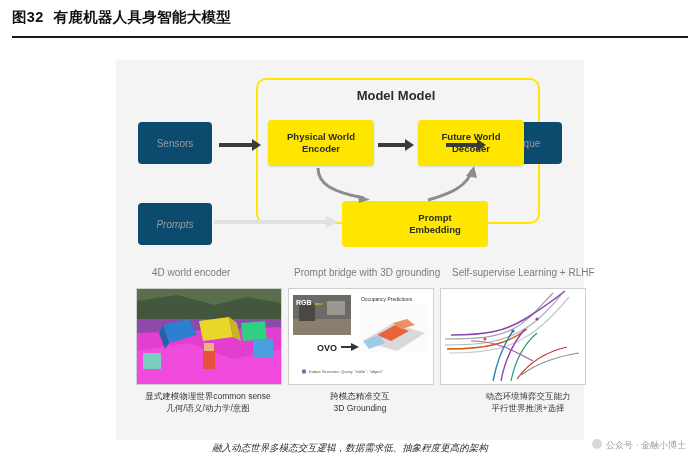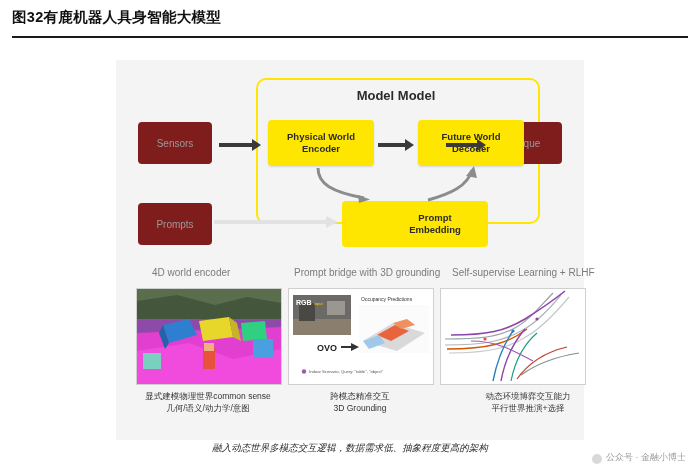--- a/index.html
+++ b/index.html
@@ -12,21 +12,21 @@
   }
   
   .fig-header{
     position:absolute;left:12px;top:8px;width:676px;height:30px;
   }
   .fig-title{
     font-size:14.5px;font-weight:bold;color:#111;
     letter-spacing:0.3px;
     white-space:nowrap;
   }
-  .fig-num{}
+  .fig-num{margin-right:10px;}
   .rule{
     position:absolute;left:12px;top:36px;width:676px;height:2px;background:#1a1a1a;
   }
   
   .canvas{
     position:absolute;left:116px;top:60px;width:468px;height:380px;
     background:#f4f4f4;
   }
   
   .wm-panel{
@@ -40,27 +40,27 @@
   .box{
     position:absolute;border-radius:4px;
     display:flex;align-items:center;justify-content:center;
     text-align:center;line-height:1.3;
   }
   .yellow{
     background:#ffe600;color:#2b2b2b;font-weight:bold;font-size:9.5px;
     box-shadow:0 1px 2px rgba(0,0,0,.12);
   }
   .grey{
-    background:#7f1d1d;color:#9a9a9a;font-size:10px;justify-content:center;
+    background:#0c4a6e;color:#9a9a9a;font-size:10px;justify-content:center;
   }
   #physical-world-encoder{left:152px;top:60px;width:106px;height:46px;}
   #future-world-decoder{left:302px;top:60px;width:106px;height:46px;}
   #prompt-embedding{left:226px;top:141px;width:106px;height:46px;background:#ffe600;color:#2b2b2b;font-weight:bold;font-size:9.5px;border-radius:4px;padding-left:40px;}
   #sensors-box{left:22px;top:62px;width:74px;height:42px;}
-  #prompts-box{left:22px;top:143px;width:74px;height:42px;}
+  #prompts-box{left:22px;top:143px;width:74px;height:42px;font-style:italic;}
   #torque-box{left:372px;top:62px;width:74px;height:42px;}
 
   
   .arrow{position:absolute;height:0;}
   .arrow .shaft{position:absolute;background:#3a3a3a;height:4px;top:0;left:0;}
   .arrow .head{
     position:absolute;width:0;height:0;top:-4px;
     border-top:6px solid transparent;border-bottom:6px solid transparent;
     border-left:9px solid #3a3a3a;
   }
@@ -101,22 +101,22 @@
   #caption-4d{left:16px;}
   #caption-bridge{left:168px;}
   #caption-ssl{left:336px;text-align:center;}
 
   
   .bottom-note{
     position:absolute;left:0;top:442px;width:700px;text-align:center;
     font-size:9.5px;color:#2b2b2b;font-style:italic;
   }
   .watermark{
-    position:absolute;right:14px;bottom:4px;font-size:9px;color:#9b9b9b;
-    display:flex;align-items:flex-end;gap:4px;
+    position:absolute;right:14px;bottom:16px;font-size:9px;color:#9b9b9b;
+    display:flex;align-items:flex-start;gap:4px;
   }
   .wm-dot{
     width:10px;height:10px;border-radius:50%;
     background:#d9d9d9;display:inline-block;
   }
 </style>
 </head>
 <body>
 
 <div class="fig-header">

